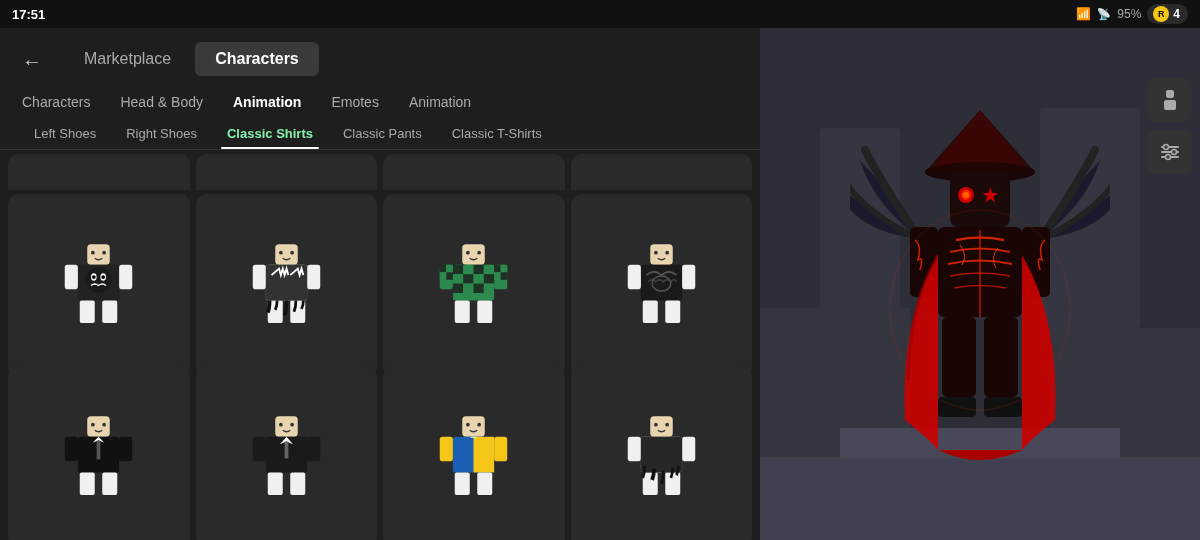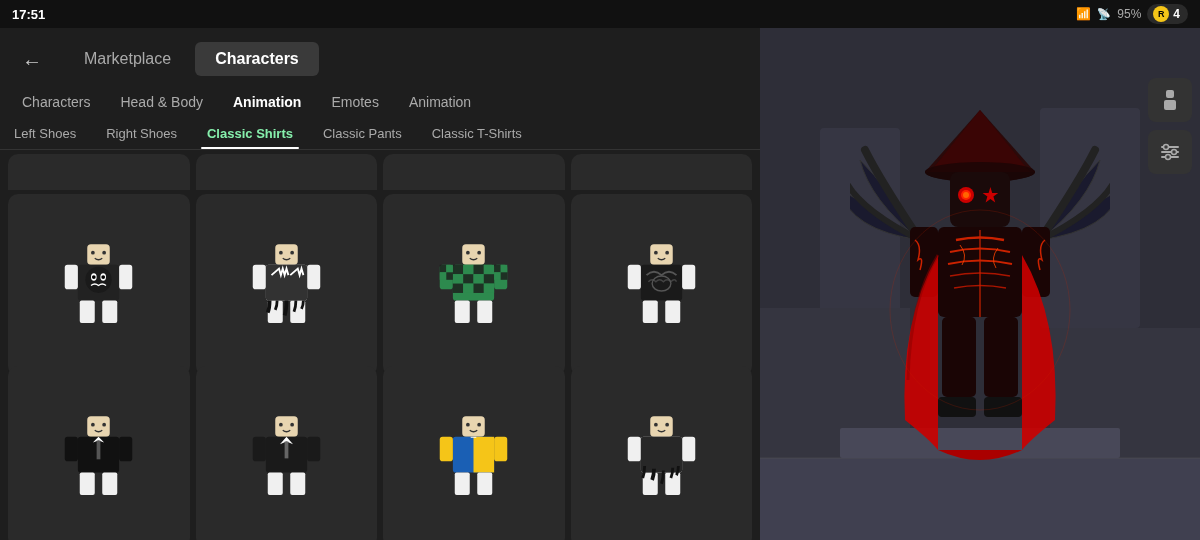--- a/index.html
+++ b/index.html
@@ -123,21 +123,21 @@
       border-radius: 4px;
     }
     .cat-tab.active {
       color: #fff;
       font-weight: 700;
     }
 
     
     .sub-tabs {
       display: flex;
-      padding: 0 0;
+      padding: 0 20px;
       gap: 2px;
       background: #1e1e1e;
       border-bottom: 1px solid #333;
       overflow-x: auto;
       scrollbar-width: none;
     }
     .sub-tabs::-webkit-scrollbar { display: none; }
     .sub-tab {
       padding: 8px 14px;
       font-size: 13px;

